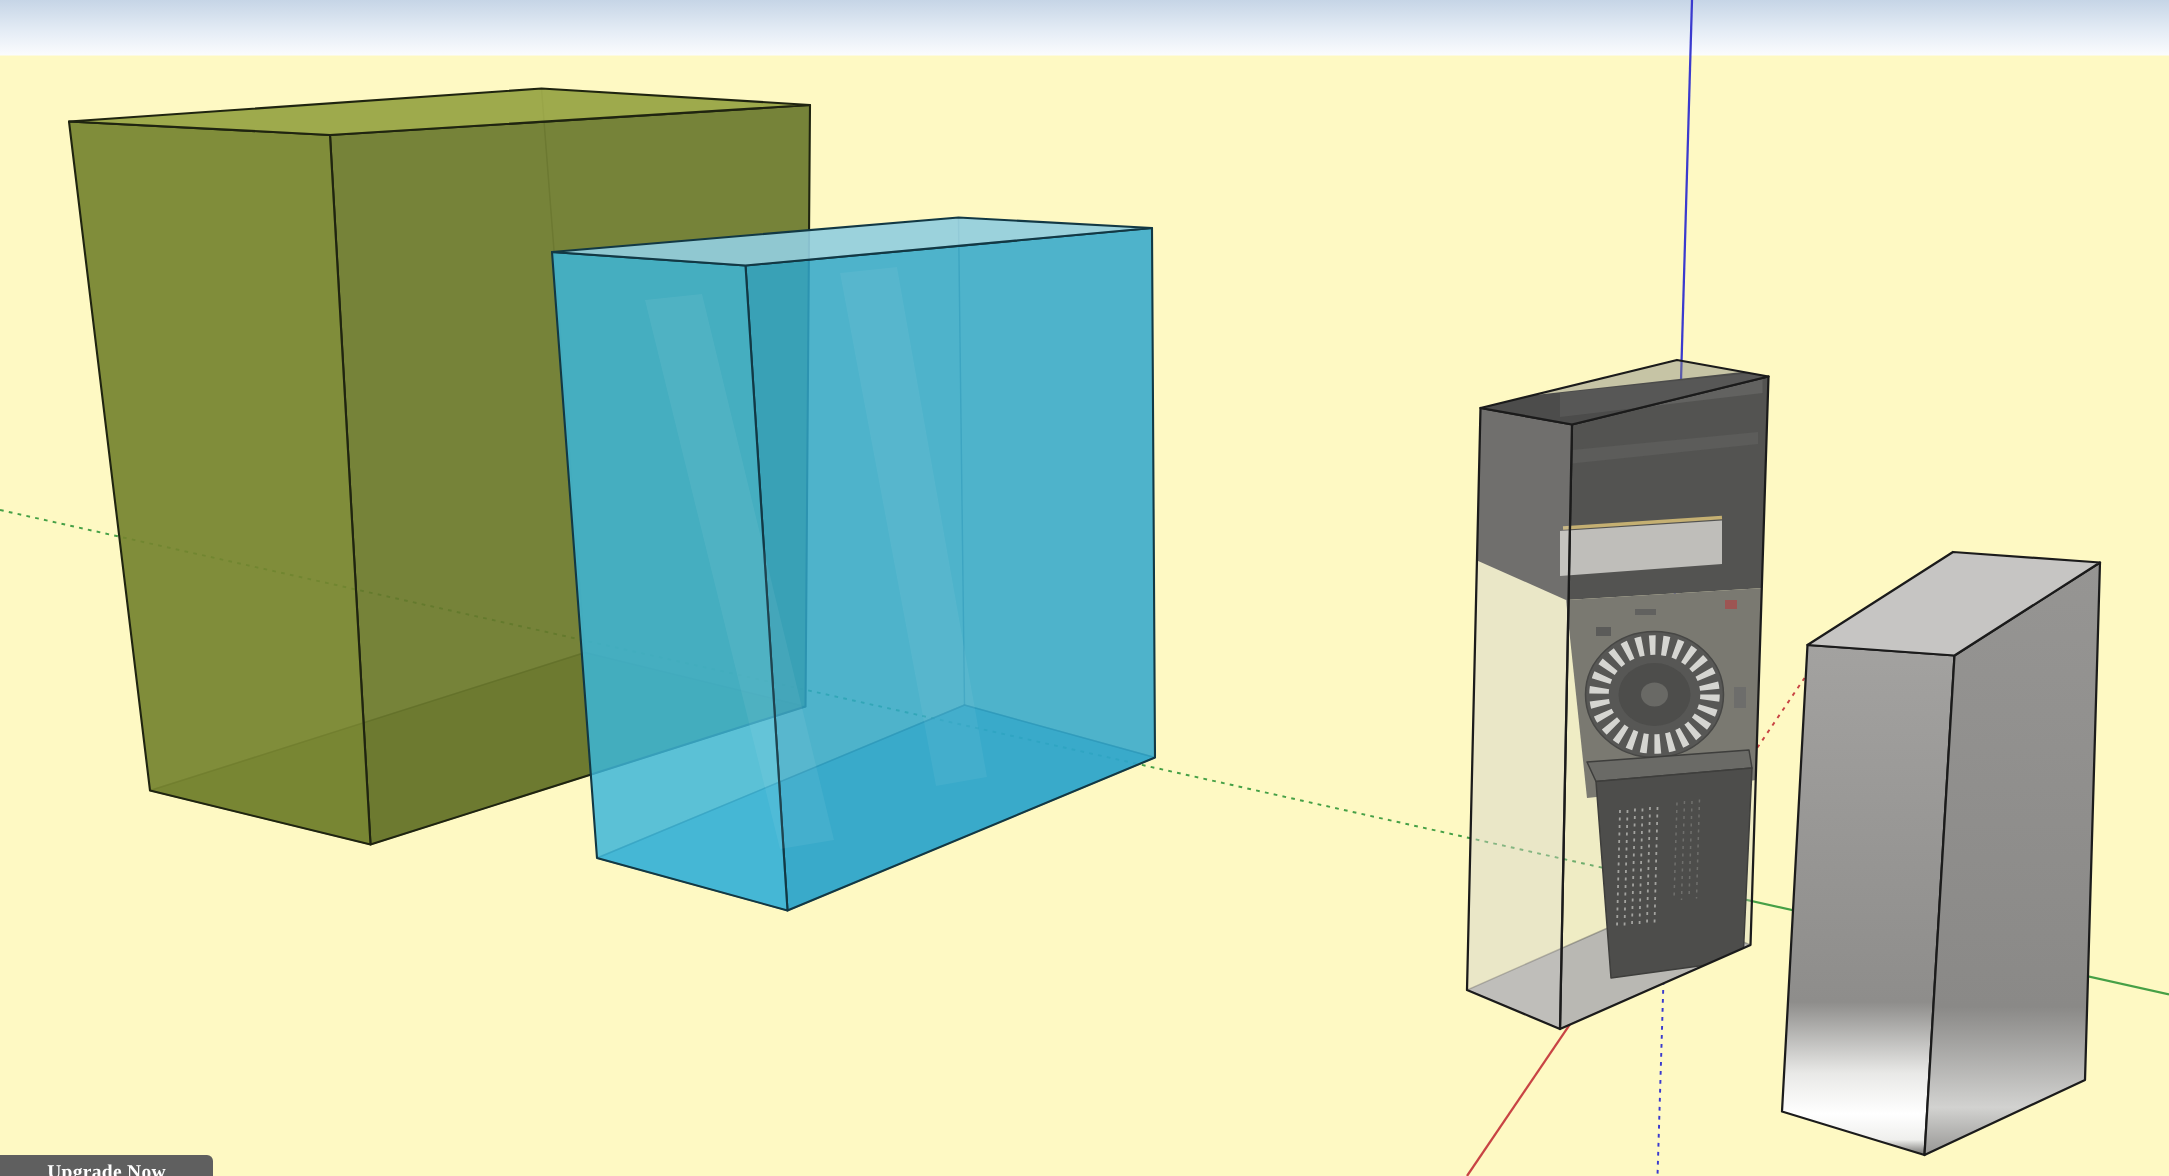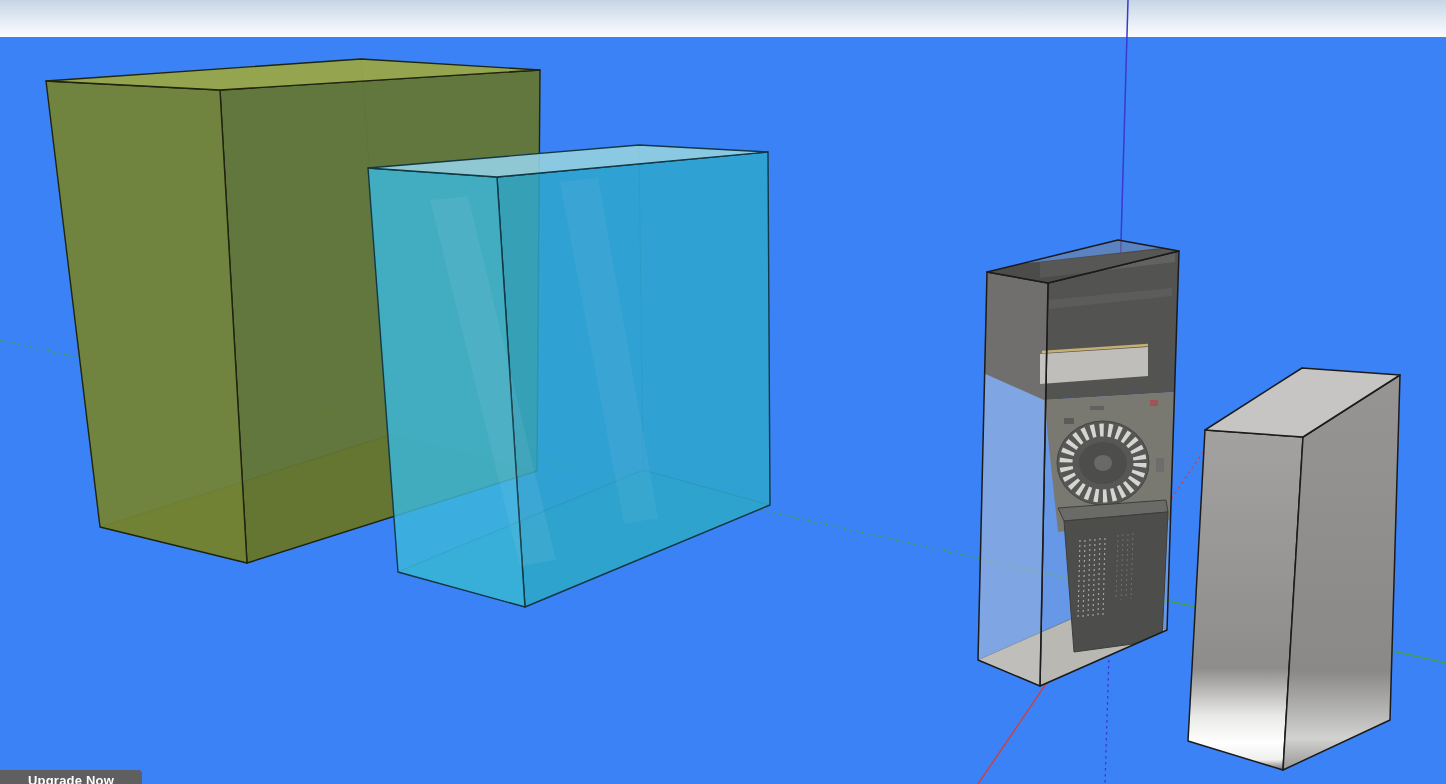--- a/index.html
+++ b/index.html
@@ -1,17 +1,17 @@
 <!DOCTYPE html>
 <html><head>
 <meta charset="utf-8">
 <style>
   html,body{margin:0;padding:0;}
   body{font-family:"Liberation Sans", sans-serif;}
-  .stage{position:relative;width:1446px;height:784px;overflow:hidden;background:#3b82f6;}
+  .stage{position:relative;width:1446px;height:784px;overflow:hidden;background:#fef9c3;font-family:Liberation Serif, serif;}
   .sky{position:absolute;top:0;left:0;width:100%;height:37px;
        background:linear-gradient(to bottom,#c6d5e6 0%,#e4ecf5 55%,#fbfcfe 100%);}
   .viewport-svg{position:absolute;top:0;left:0;}
   .upgrade{position:absolute;left:0;top:770px;width:142px;height:30px;
            background:#5f5f5f;border-radius:0 4px 0 0;color:#ffffff;
            font-size:13px;font-weight:bold;text-align:center;line-height:22px;
            letter-spacing:.2px;cursor:pointer;}
 </style>
 </head>
 <body>

